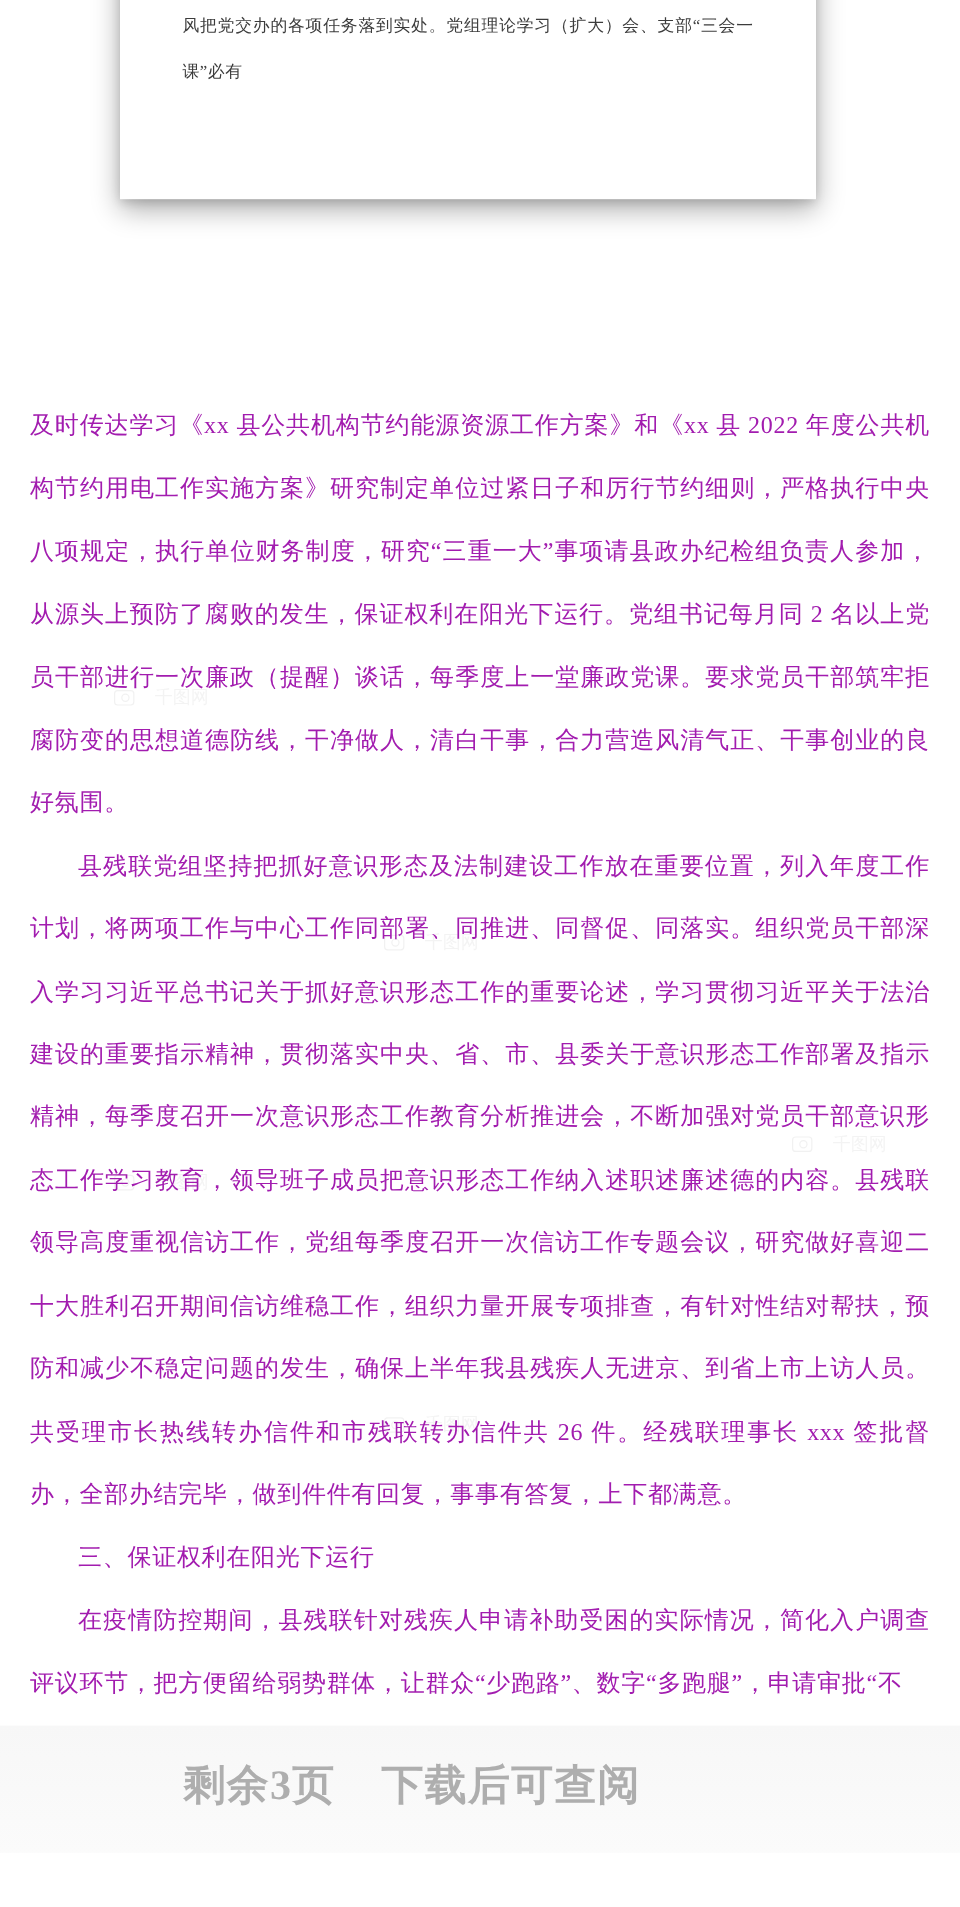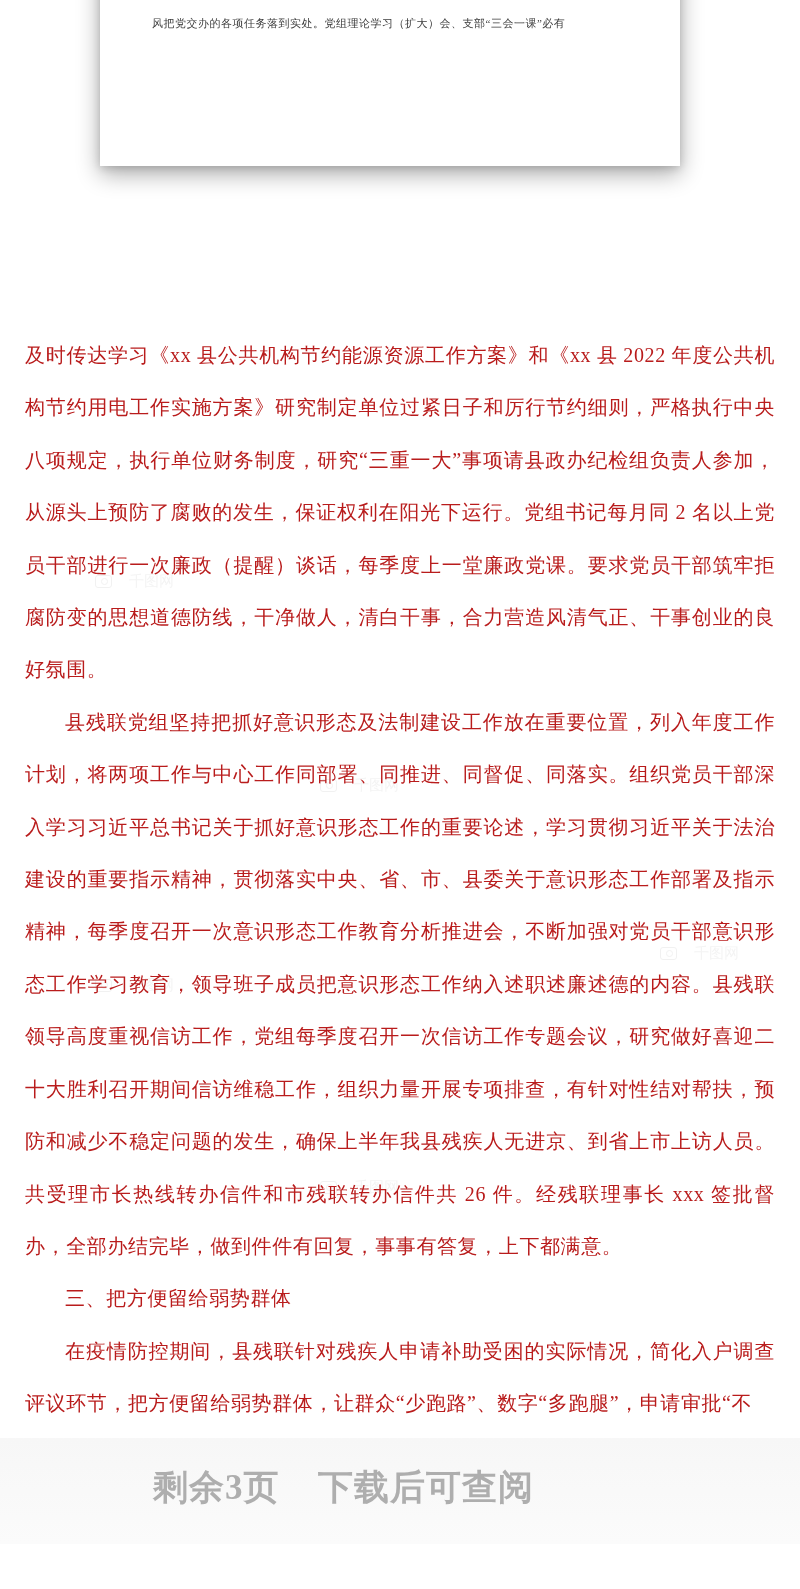--- a/index.html
+++ b/index.html
@@ -19,35 +19,35 @@
     top: -46px;
     left: 100px;
     width: 580px;
     height: 212px;
     background: #ffffff;
     box-shadow: 0 8px 22px rgba(0,0,0,0.33), 0 2px 8px rgba(0,0,0,0.15);
     padding: 50px 52px 0 52px;
   }
   .prev-card p {
     margin: 0;
-    font-size: 11px;
+    font-size: 14px;
     line-height: 38px;
     letter-spacing: 0.5px;
     color: #3c3c3c;
     text-align: justify;
   }
 
   
   .doc-body {
     position: absolute;
     top: 329px;
     left: 0;
     width: 800px;
     padding: 0 25px;
-    color: #b91c1c;
+    color: #a21caf;
     font-size: 20px;
     line-height: 52.4px;
     letter-spacing: 0.6px;
     text-align: justify;
   }
   .doc-body p { margin: 0; }
   .doc-body p.indent { text-indent: 2em; }
 
   
   .wm {
@@ -124,20 +124,20 @@
   <span>千图网</span>
 </div>
 <div class="wm" style="left:320px; top:1178px;">
   <span class="wm-cam"></span>
   <span>千图网</span>
 </div>
 
 <div class="doc-body">
   <p>及时传达学习《xx 县公共机构节约能源资源工作方案》和《xx 县 2022 年度公共机构节约用电工作实施方案》研究制定单位过紧日子和厉行节约细则，严格执行中央八项规定，执行单位财务制度，研究“三重一大”事项请县政办纪检组负责人参加，从源头上预防了腐败的发生，保证权利在阳光下运行。党组书记每月同 2 名以上党员干部进行一次廉政（提醒）谈话，每季度上一堂廉政党课。要求党员干部筑牢拒腐防变的思想道德防线，干净做人，清白干事，合力营造风清气正、干事创业的良好氛围。</p>
   <p class="indent">县残联党组坚持把抓好意识形态及法制建设工作放在重要位置，列入年度工作计划，将两项工作与中心工作同部署、同推进、同督促、同落实。组织党员干部深入学习习近平总书记关于抓好意识形态工作的重要论述，学习贯彻习近平关于法治建设的重要指示精神，贯彻落实中央、省、市、县委关于意识形态工作部署及指示精神，每季度召开一次意识形态工作教育分析推进会，不断加强对党员干部意识形态工作学习教育，领导班子成员把意识形态工作纳入述职述廉述德的内容。县残联领导高度重视信访工作，党组每季度召开一次信访工作专题会议，研究做好喜迎二十大胜利召开期间信访维稳工作，组织力量开展专项排查，有针对性结对帮扶，预防和减少不稳定问题的发生，确保上半年我县残疾人无进京、到省上市上访人员。共受理市长热线转办信件和市残联转办信件共 26 件。经残联理事长 xxx 签批督办，全部办结完毕，做到件件有回复，事事有答复，上下都满意。</p>
-  <p class="indent">三、把方便留给弱势群体</p>
+  <p class="indent">三、保证权利在阳光下运行</p>
   <p class="indent">在疫情防控期间，县残联针对残疾人申请补助受困的实际情况，简化入户调查评议环节，把方便留给弱势群体，让群众“少跑路”、数字“多跑腿”，申请审批“不</p>
 </div>
 
 <div class="footer-band"></div>
 <div class="footer">
   <span>剩余3页</span><span class="hint">下载后可查阅</span>
 </div>
 
 </body></html>

